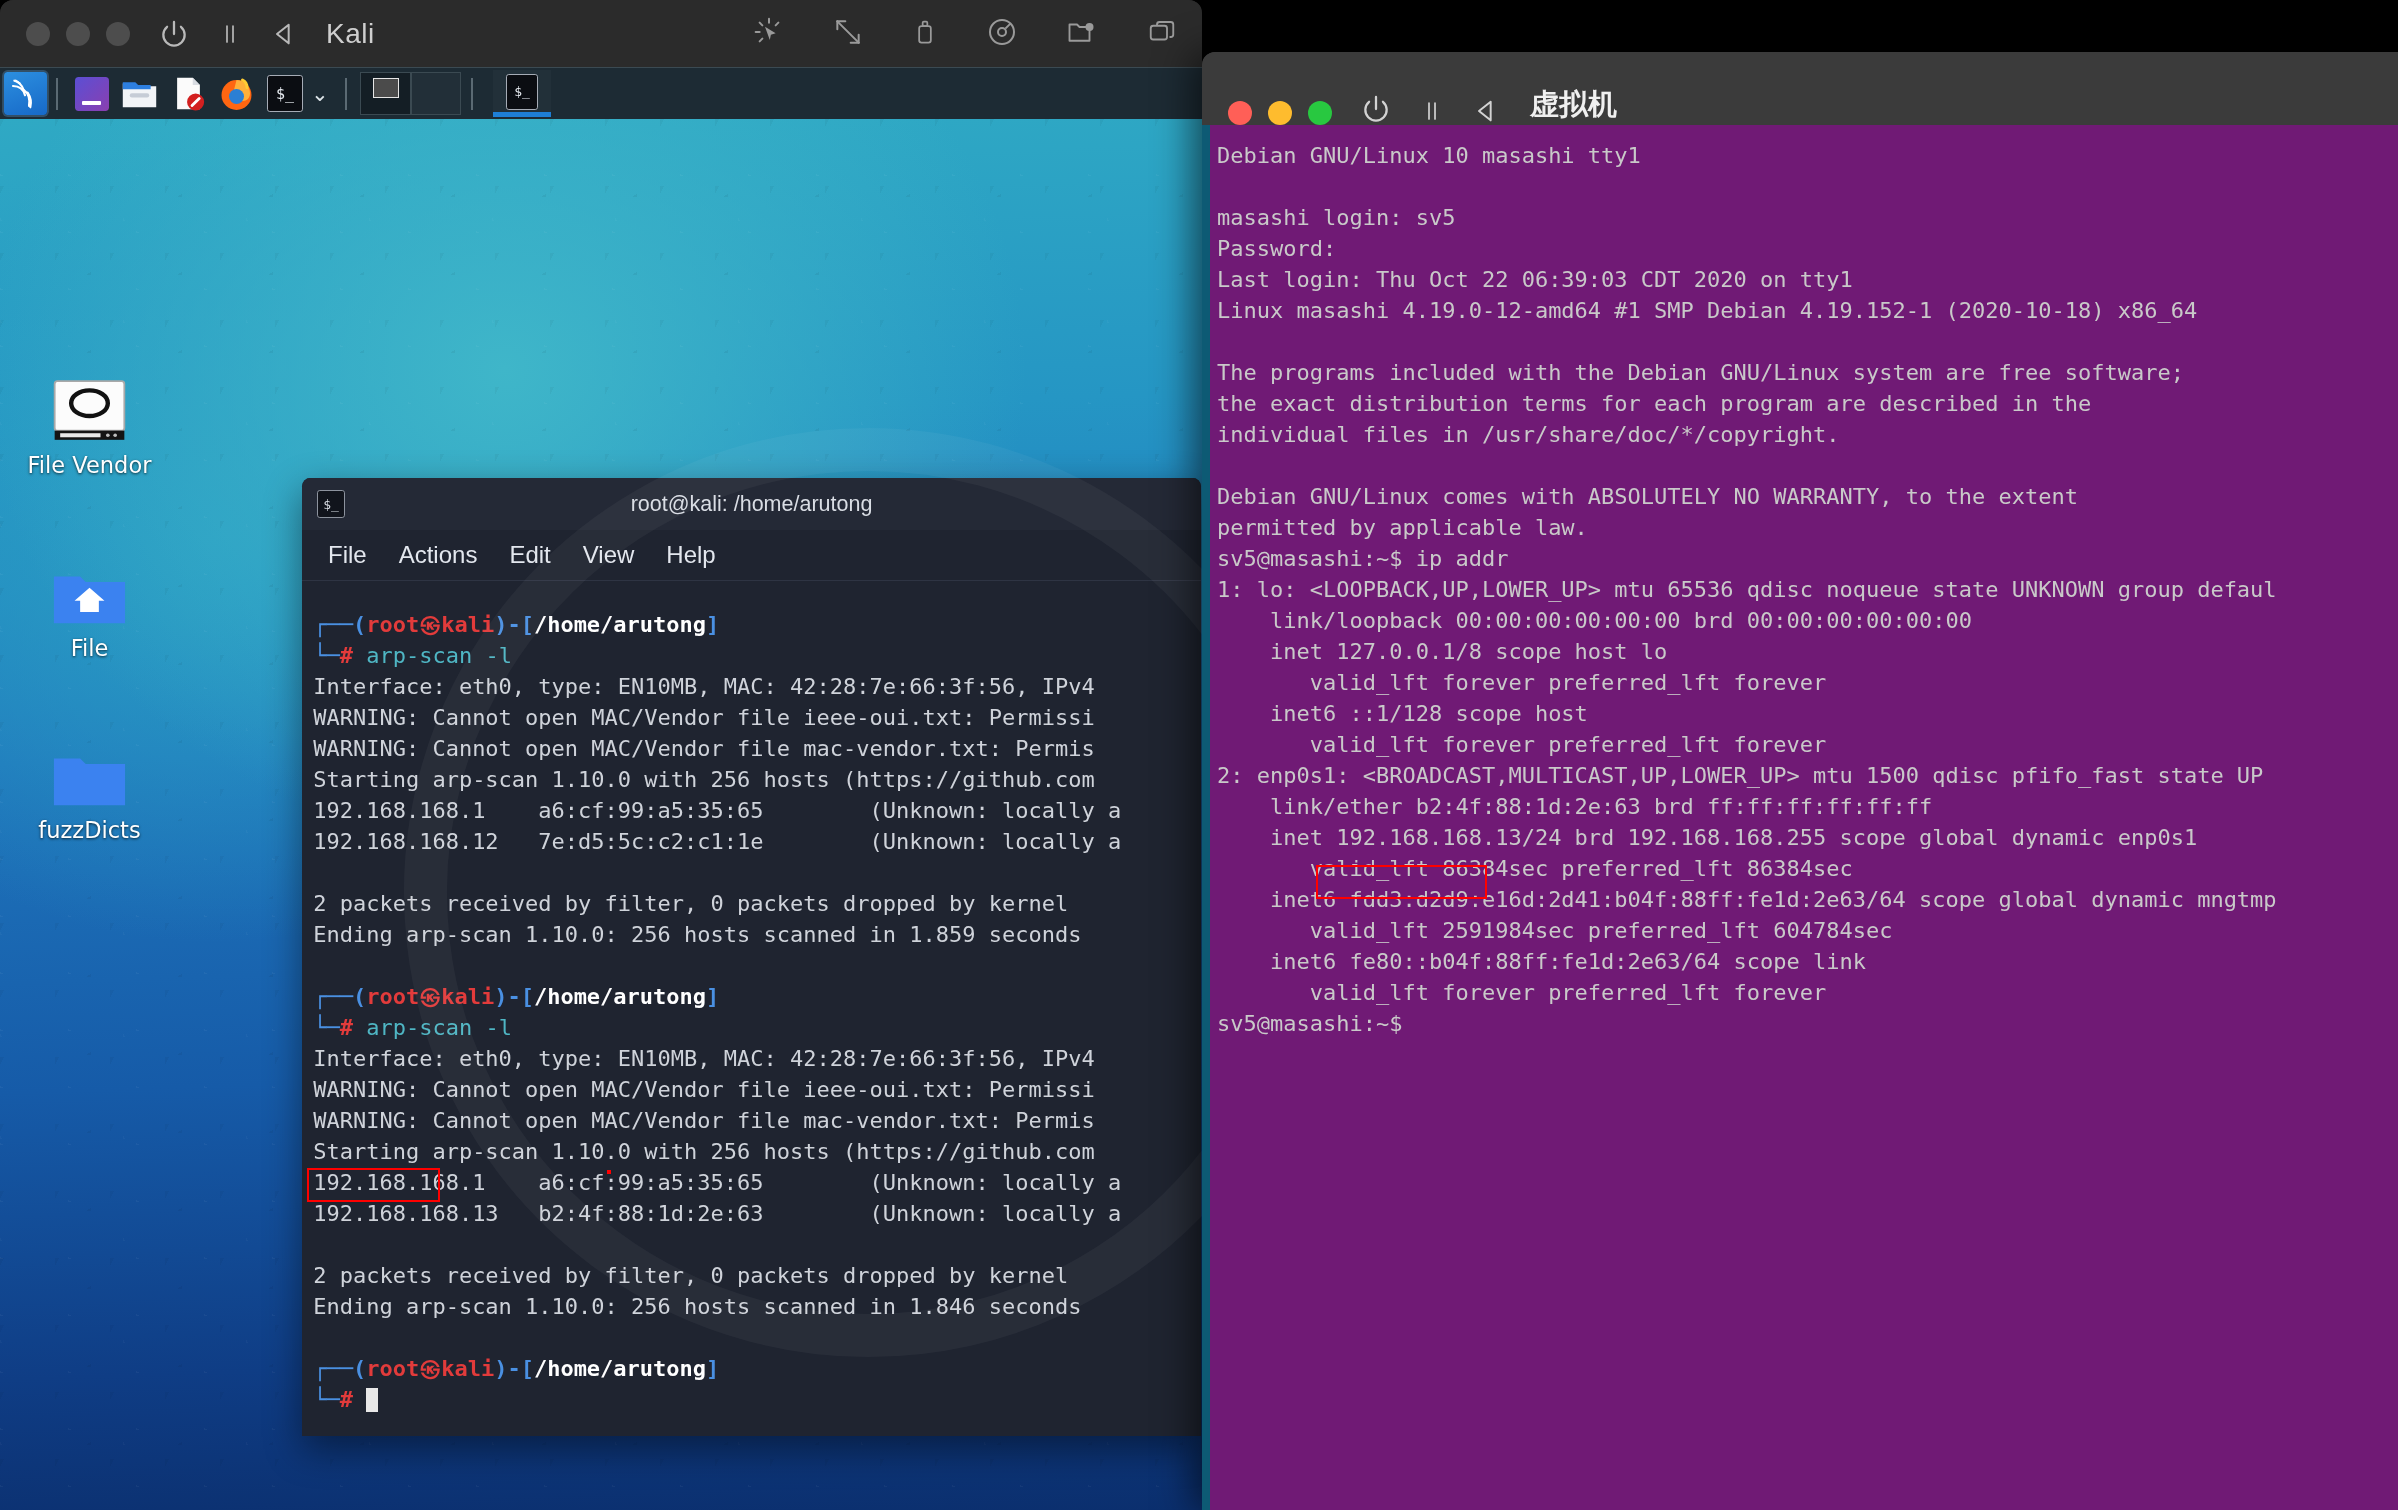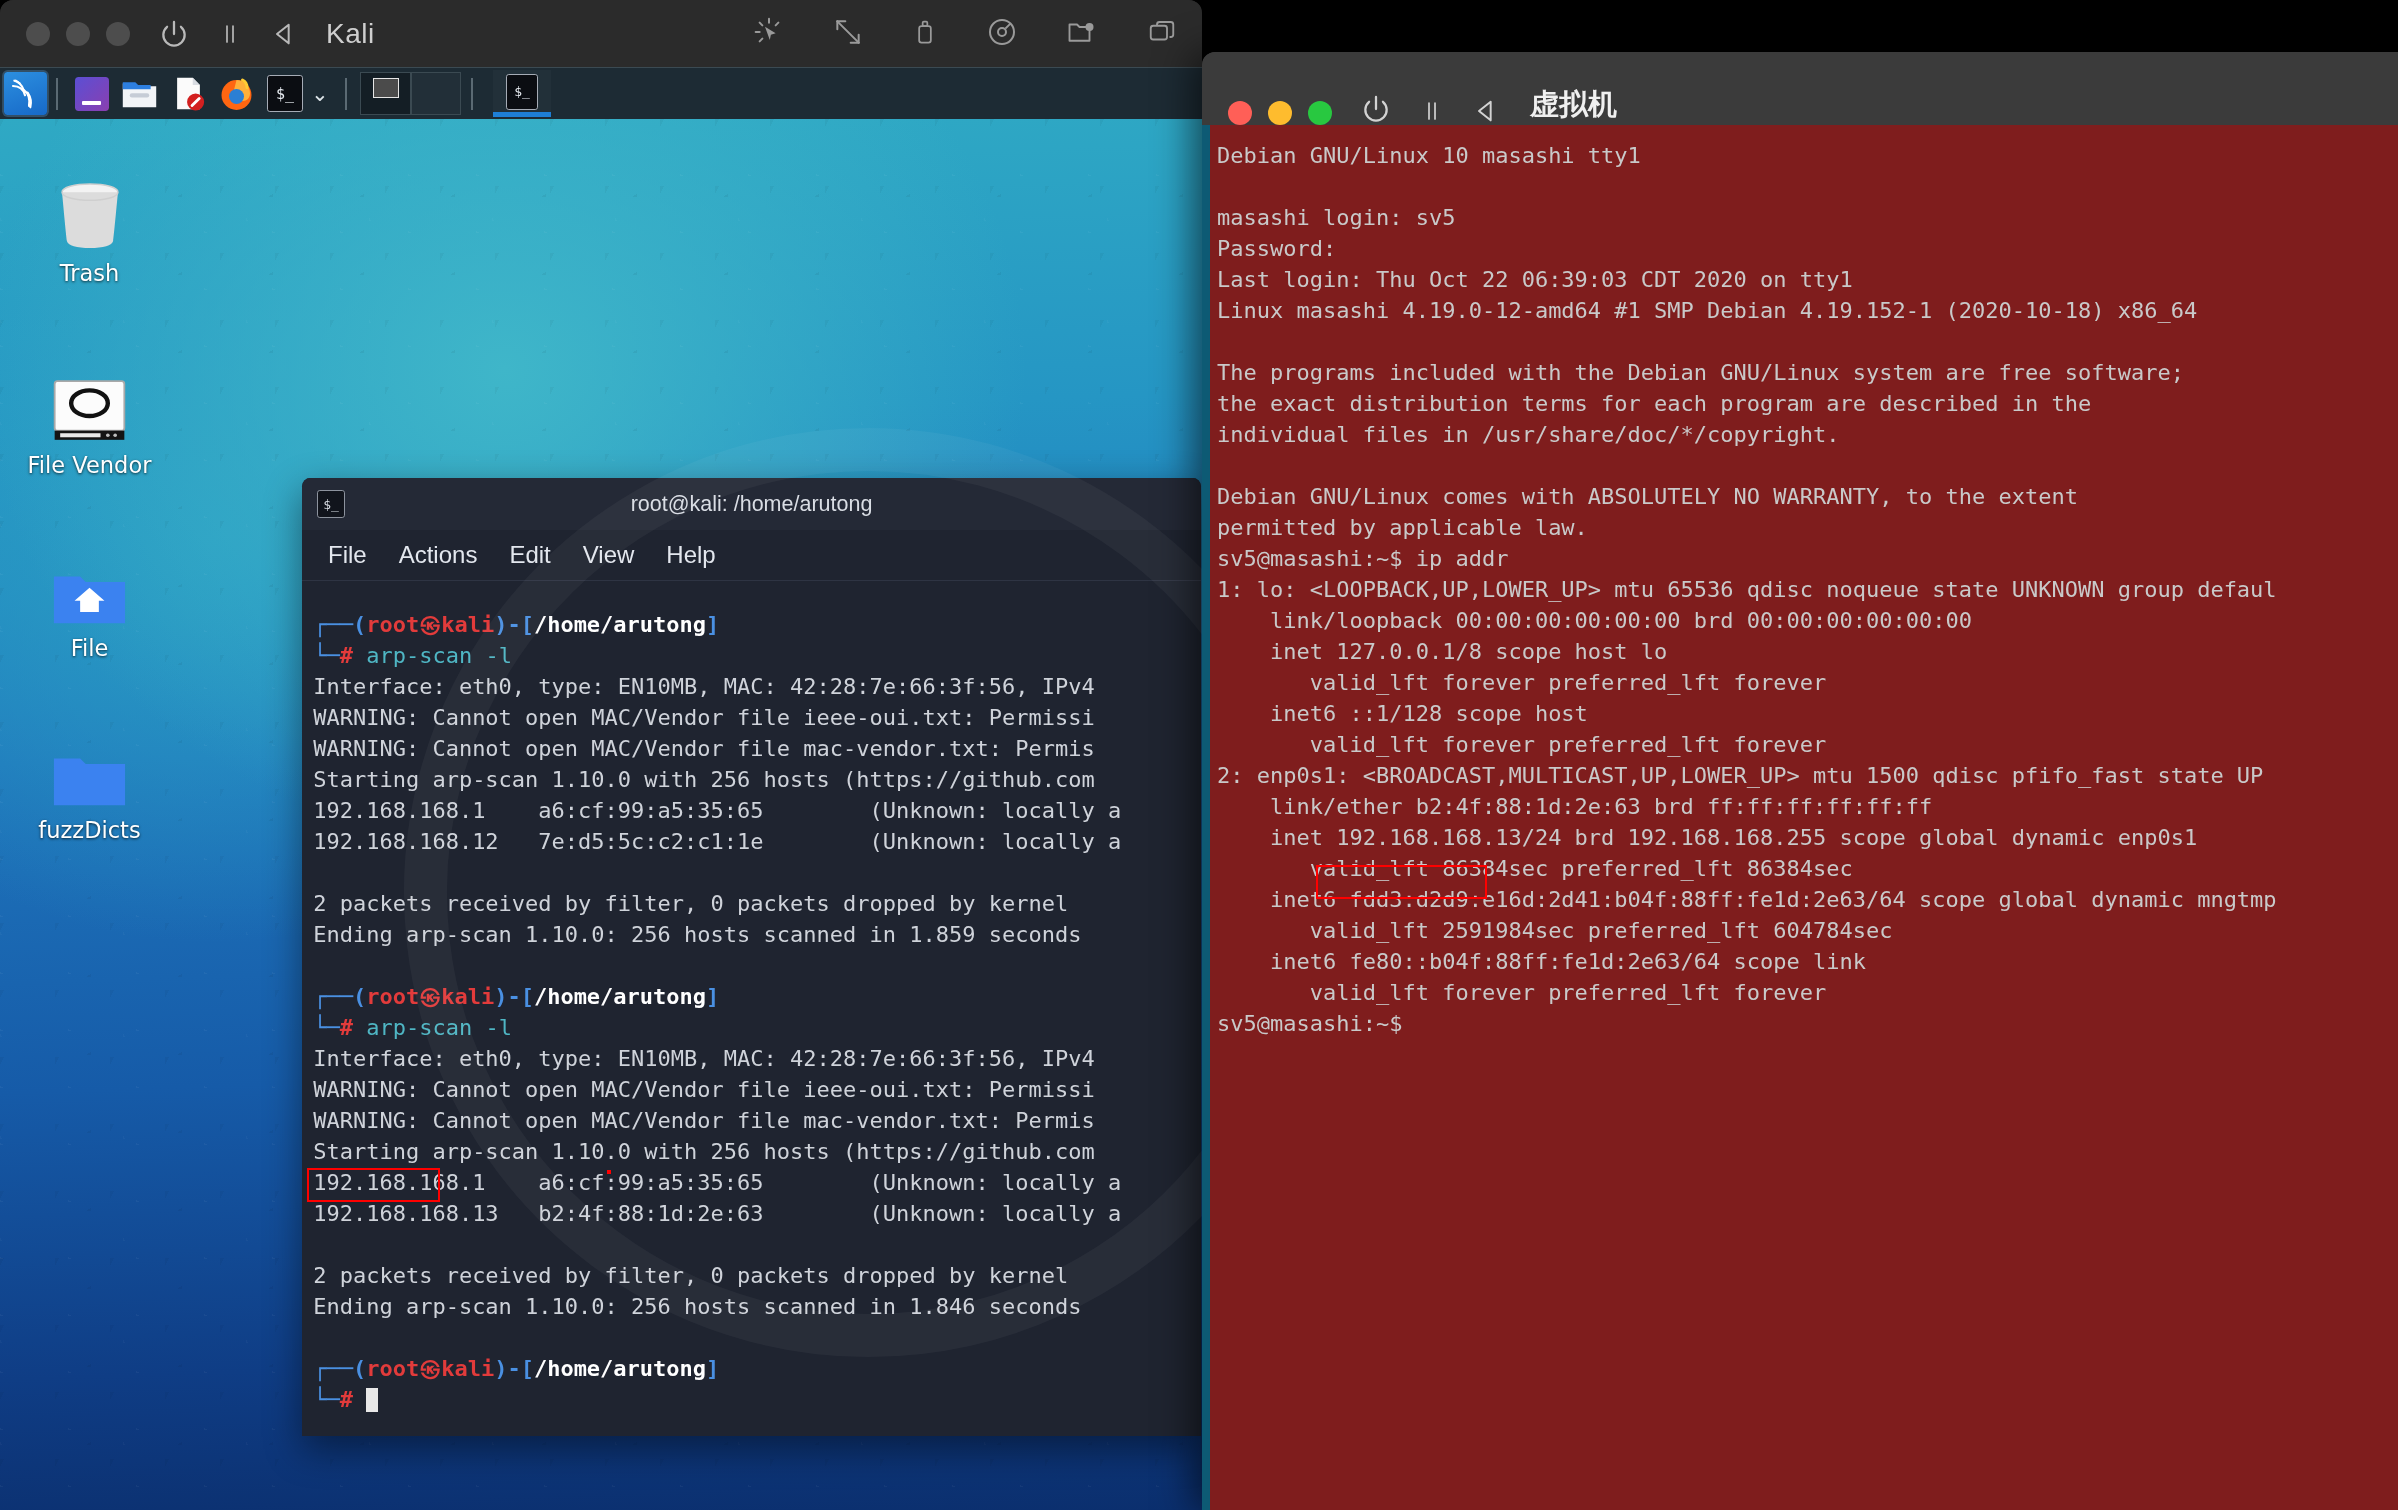--- a/index.html
+++ b/index.html
@@ -211,21 +211,21 @@
     border-radius: 13px 0 0 0;
   }
   .vm-title {
     margin-left: 30px;
     color: #f0f0f0; font-size: 29px; font-weight: bold;
     font-family: "Liberation Sans", sans-serif;
   }
   .vm-screen {
     position: relative;
     height: calc(1459px - 73px);
-    background: #7f1d1d;
+    background: #701a75;
     overflow: hidden;
   }
   .vm-leftbar { position:absolute; left:0; top:0; width:7.5px; height:100%; background:#0d5a74; }
   .vm-text {
     position: relative;
     padding: 15px 0 0 15px;
     color: #c9c9c9;
     font-size: 22px;
     line-height: 31px;
     white-space: pre;
@@ -375,30 +375,20 @@
 
       <div class="panel-div"></div>
 
       <div class="taskbar-btn">
         <div style="width:32px;height:36px;border:1.9px solid #a6acb6;border-radius:2.8px;background:#0b0d12;color:#e6eaf0;font-family:'DejaVu Sans Mono',monospace;font-size:13px;display:flex;align-items:center;justify-content:center;">$_</div>
       </div>
     </div>
 
     <div class="desktop">
 
-      <div class="desk-icon" style="left:19px; top:47px;">
-        <div class="glyph">
-          <svg width="82" height="75" viewBox="0 0 44 40">
-            <ellipse cx="22" cy="8" rx="15" ry="4.4" fill="#f3f3f3"></ellipse>
-            <path d="M7 8c0 0 2.2 24 2.6 26.2C10 36.6 15 38 22 38s12-1.4 12.4-3.8C34.8 32 37 8 37 8z" fill="#dcdcdc"></path>
-            <ellipse cx="22" cy="8" rx="15" ry="4.4" fill="none" stroke="#cfcfcf" stroke-width=".8"></ellipse>
-          </svg>
-        </div>
-        <span class="lbl">Trash</span>
-      </div>
 
       <div class="desk-icon" style="left:19px; top:239px;">
         <div class="glyph">
           <svg width="77" height="67" viewBox="0 0 42 36">
             <rect x="2" y="2" width="38" height="27" rx="1.5" fill="#fcfcfc" stroke="#a9a9a9" stroke-width="1"></rect>
             <ellipse cx="21" cy="14" rx="10" ry="7" fill="none" stroke="#111" stroke-width="2.4"></ellipse>
             <rect x="2" y="29" width="38" height="5" fill="#141414"></rect>
             <rect x="5" y="30.4" width="22" height="2.2" fill="#e8e8e8"></rect>
             <circle cx="31" cy="31.5" r="1" fill="#bdbdbd"></circle>
               <circle cx="35" cy="31.5" r="1" fill="#bdbdbd"></circle>

